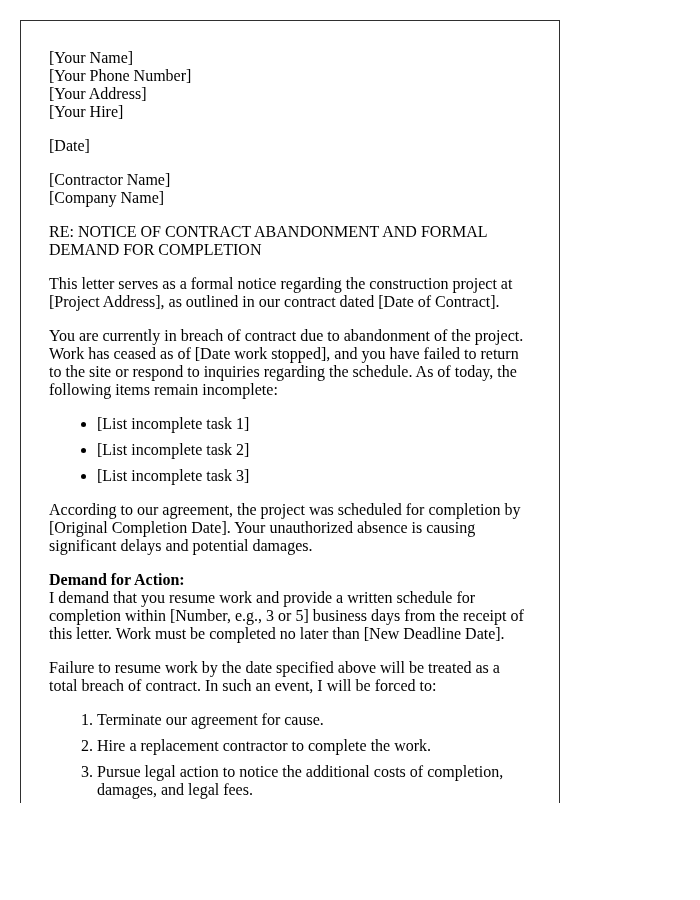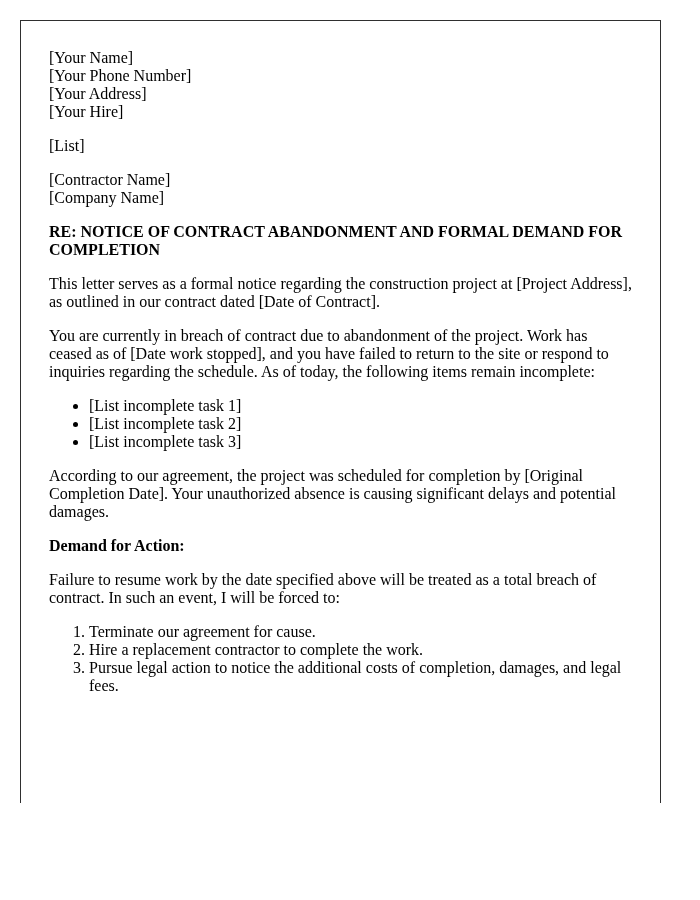--- a/index.html
+++ b/index.html
@@ -13,67 +13,67 @@
     position: relative;
     font-family: "Liberation Serif", "DejaVu Serif", serif;
     color: #000000;
     overflow: hidden;
   }
   .letter {
     position: absolute;
     left: 20px;
     top: 20px;
     box-sizing: border-box;
-    width: 641px;
+    width: 540px;
     height: 783px;
     border: 1px solid #2f2f2f;
     border-bottom: none;
     padding: 28px;
     background: #ffffff;
     font-size: 16px;
     line-height: 18px;
     overflow: hidden;
   }
   .letter p {
     margin: 16px 0;
   }
   .letter p.first {
     margin-top: 0;
   }
   .line {
     display: block;
   }
   .bold {
-    font-weight: bold;
+    font-weight: normal;
   }
   .lead-bold {
     display: block;
     font-weight: bold;
   }
   .letter ul, .letter ol {
     margin: 16px 0;
     padding-left: 40px;
   }
   .letter li {
-    margin: 0;
+    margin: 8px;
   }
 </style>
 </head>
 <body>
 
 <div class="letter">
 
   <p class="first">
     <span class="line">[Your Name]</span>
     <span class="line">[Your Phone Number]</span>
     <span class="line">[Your Address]</span>
     <span class="line">[Your Hire]</span>
   </p>
 
-  <p>[List]</p>
+  <p>[Date]</p>
 
   <p>
     <span class="line">[Contractor Name]</span>
     <span class="line">[Company Name]</span>
   </p>
 
   <p class="bold">RE: NOTICE OF CONTRACT ABANDONMENT AND FORMAL DEMAND FOR COMPLETION</p>
 
 
   <p>This letter serves as a formal notice regarding the construction project at [Project Address], as outlined in our contract dated [Date of Contract].</p>
@@ -82,21 +82,21 @@
 
   <ul>
     <li>[List incomplete task 1]</li>
     <li>[List incomplete task 2]</li>
     <li>[List incomplete task 3]</li>
   </ul>
 
   <p>According to our agreement, the project was scheduled for completion by [Original Completion Date]. Your unauthorized absence is causing significant delays and potential damages.</p>
 
   <p>
-    <strong class="lead-bold">Demand for Action:</strong>
+    <strong class="lead-bold">Demand for Action:</strong><span>I demand that you resume work and provide a written schedule for completion within [Number, e.g., 3 or 5] business days from the receipt of this letter. Work must be completed no later than [New Deadline Date].</span>
   </p>
 
   <p>Failure to resume work by the date specified above will be treated as a total breach of contract. In such an event, I will be forced to:</p>
 
   <ol>
     <li>Terminate our agreement for cause.</li>
     <li>Hire a replacement contractor to complete the work.</li>
     <li>Pursue legal action to notice the additional costs of completion, damages, and legal fees.</li>
   </ol>
 

